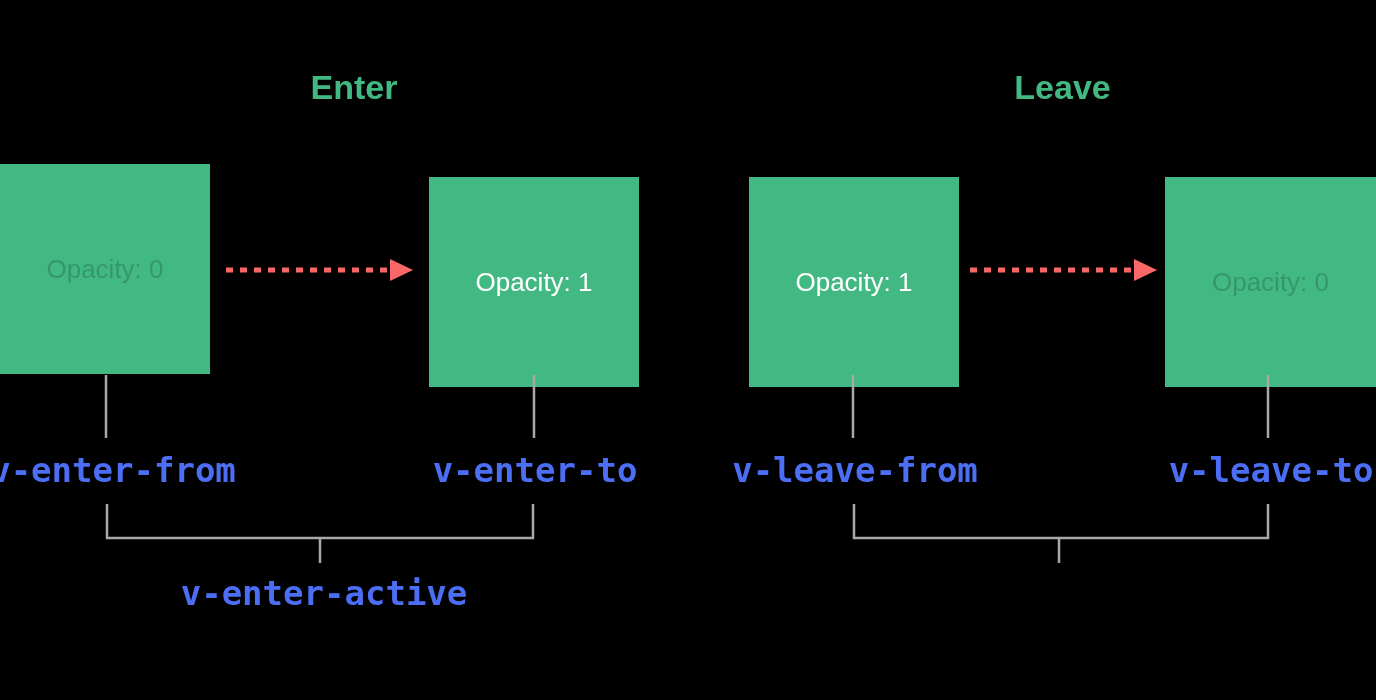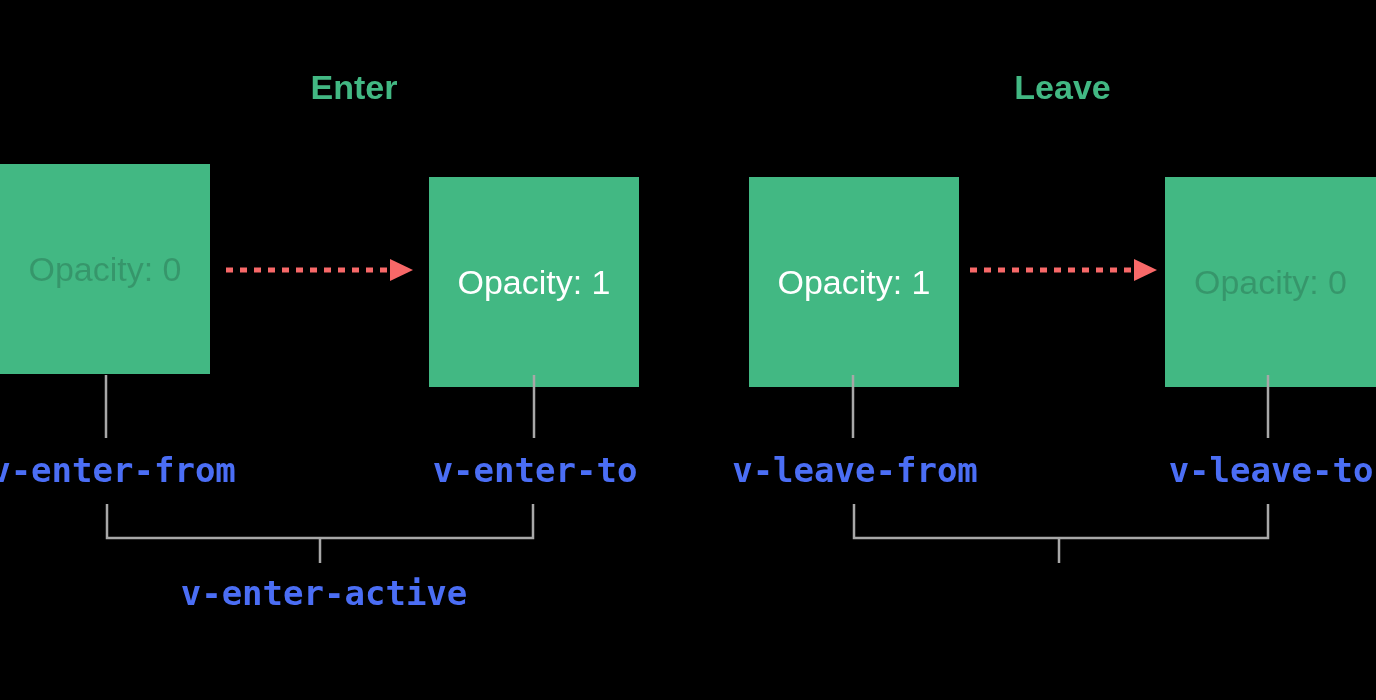--- a/index.html
+++ b/index.html
@@ -39,21 +39,21 @@
     background: var(--green);
     display: flex;
     align-items: center;
     justify-content: center;
   }
   .box-enter-from { left: 0; top: 164px; }
   .box-enter-to   { left: 429px; }
   .box-leave-from { left: 749px; }
   .box-leave-to   { left: 1165px; width: 211px; }
   .box-label {
-    font-size: 34px;
+    font-size: 26px;
     color: var(--white);
     white-space: nowrap;
   }
   .box-label.faded { color: rgba(0, 0, 0, 0.18); }
   .overlay {
     position: absolute;
     left: 0; top: 0;
     width: 1376px;
     height: 700px;
     pointer-events: none;

